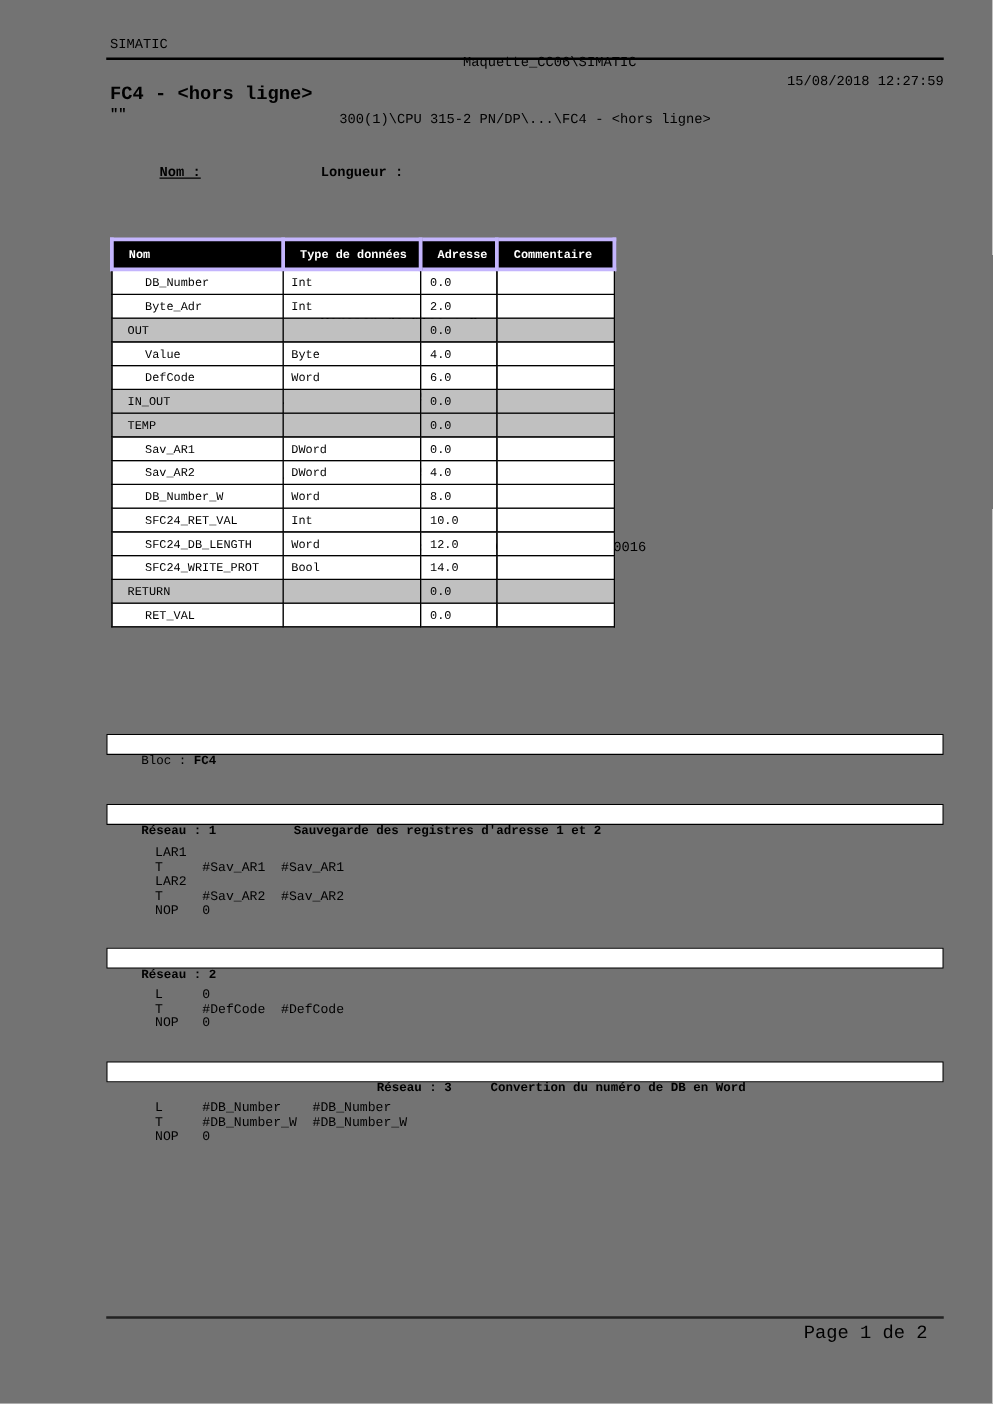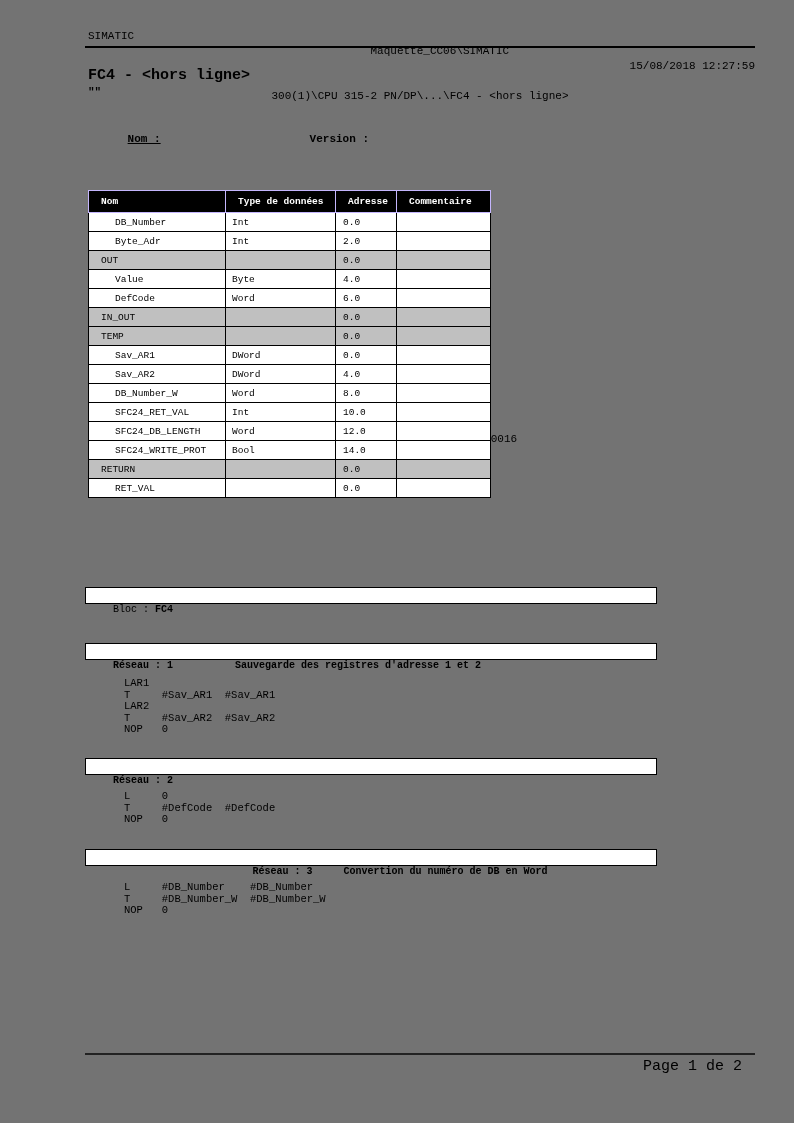--- a/index.html
+++ b/index.html
@@ -16,53 +16,53 @@
   .header-line1 { position:relative; text-align:center; white-space:pre; }
   .header-left  { position:absolute; left:3px; }
   .header-right { position:absolute; right:0; }
   .header-line2 { text-align:center; white-space:pre; }
   .header-rule { position:absolute; left:85px; width:670px; top:46px; border-top:2px solid #000; }
 
   
   .block-title { position:absolute; left:88px; top:67px; font-size:15px; font-weight:bold; white-space:pre; }
   .block-quote { position:absolute; left:88px; top:86px; font-size:11px; font-weight:bold; }
   .meta { position:absolute; left:88px; top:97px; font-size:11px; line-height:12px; white-space:pre; }
-  .ml  { display:inline-block; width:182px; font-weight:bold;text-decoration:underline; }
+  .ml  { display:inline-block; width:129px; font-weight:bold;text-decoration:underline; }
   .mlb { font-weight:bold; }
   .mv  { font-weight:normal; }
 
   
   .if-table {
     position:absolute; left:88px; top:190px;
     border-collapse:collapse; table-layout:fixed;
     width:402px; font-size:9.5px;
   }
   .if-table col.c-name { width:137px; }
   .if-table col.c-type { width:110px; }
   .if-table col.c-addr { width:61px; }
   .if-table col.c-comm { width:94px; }
   .if-table th {
     background:#000; color:#fff; font-weight:bold;
     height:21px; text-align:left; padding:0 0 0 12px;
-    border:1px solid #c4b5fd; white-space:pre;
+    border:3px solid #c4b5fd; white-space:pre;
   }
   .if-table td {
     height:18px; border:1px solid #000; padding:0;
     background:#fff; white-space:pre; overflow:hidden;
   }
   .if-table tr.section-row td { background:#c0c0c0; }
   .if-table td.cell-name.section { padding-left:12px; }
   .if-table td.cell-name.child   { padding-left:26px; }
   .if-table td.cell-type { padding-left:6px;margin-left:32px; }
   .if-table td.cell-addr { padding-left:7px; }
   .if-table td.cell-comment { padding-left:6px; }
 
   
   .rule-box {
-    position:absolute; left:85px; width:572px; height:17px;
+    position:absolute; left:85px; width:670px; height:17px;
     border:1px solid #000; box-sizing:border-box;
     font-size:10px; line-height:14px; padding:1px 0 0 3px;
     white-space:pre; background:#fff;
   }
   .bloc-label { font-weight:normal; }
   .bloc-value { font-weight:bold; }
   .net-label { display:inline-block; width:122px; font-weight:bold; }
   .net-title { font-weight:bold; }
 
   .stl-code {
@@ -88,21 +88,21 @@
     </div>
     <div class="header-line2">300(1)\CPU 315-2 PN/DP\...\FC4 - &lt;hors ligne&gt;</div>
   </div>
   <div class="header-rule"></div>
 
   <div class="block-title">FC4 - &lt;hors ligne&gt;</div>
   <div class="block-quote">""</div>
 
   <div class="meta">
     <div>
-      <span class="ml">Nom :</span><span class="mlb">Version :</span>
+      <span class="ml">Nom :</span><span class="mlb">Longueur :</span>
     </div>
     <div>
       <span class="ml">Auteur :</span><span class="mlb">Version : 0.1</span>
     </div>
     <div>
       <span class="ml"></span><span class="mlb">Version de bloc : 2</span>
     </div>
     <div>
       <span class="ml">Horodatage Code :</span><span class="mv">26/06/2018 09:30:24</span>
     </div>

